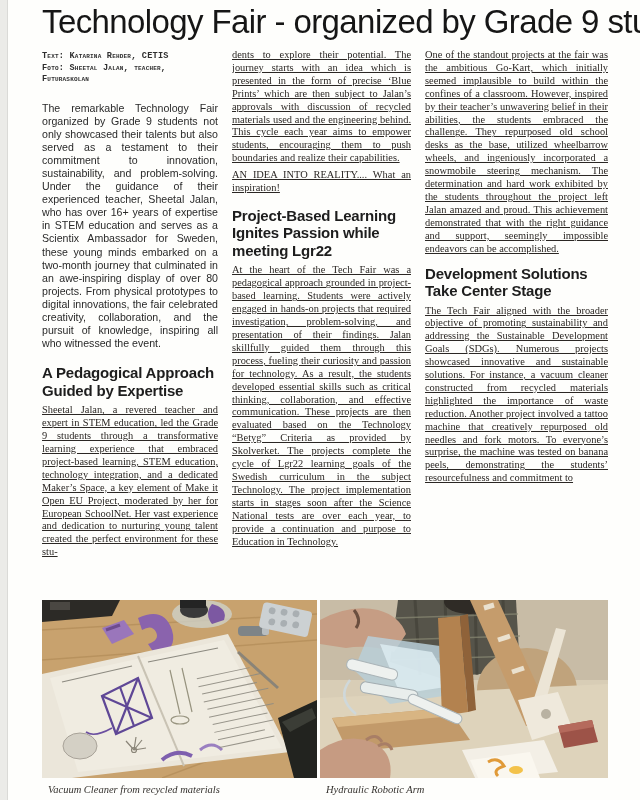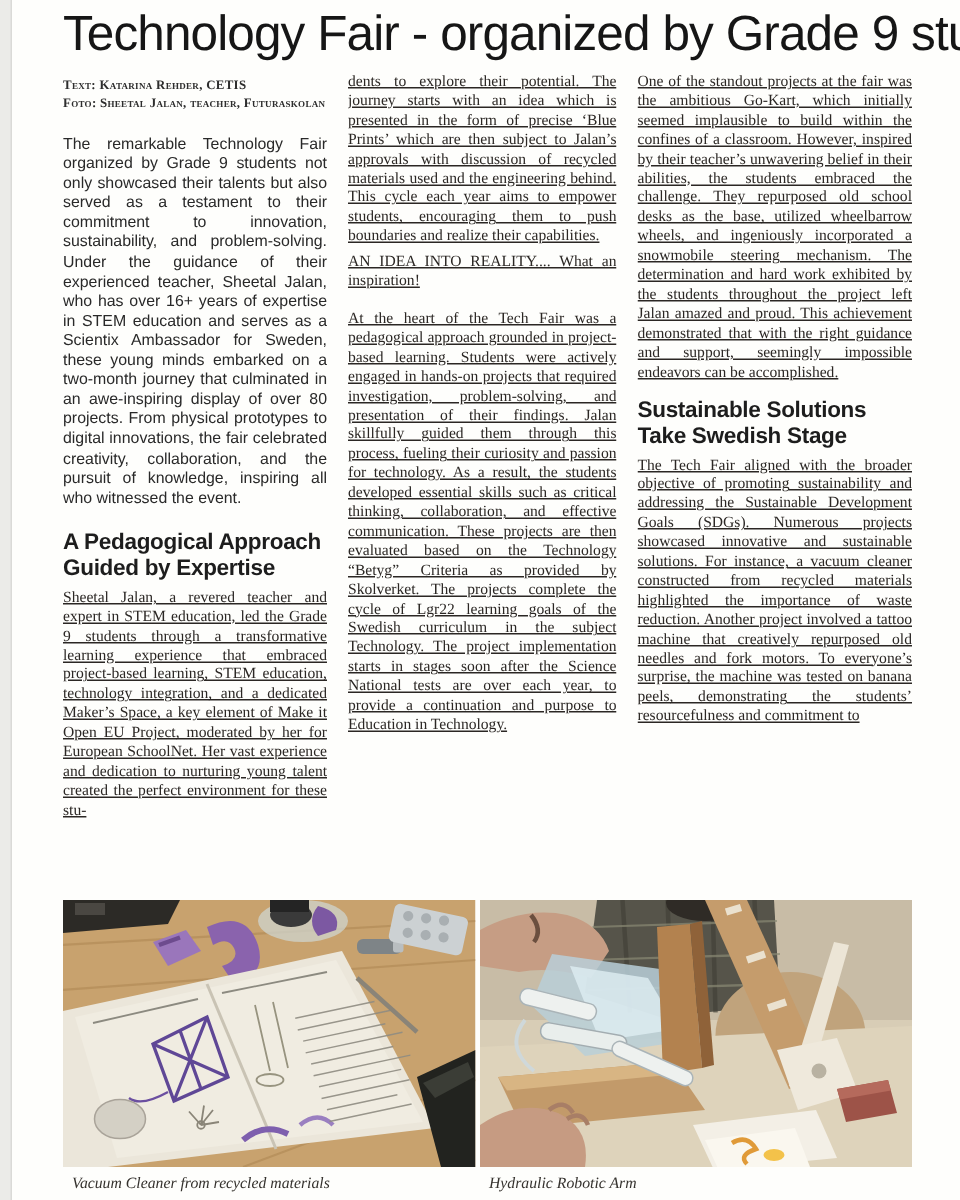--- a/index.html
+++ b/index.html
@@ -7,21 +7,21 @@
         font-family:"Liberation Sans",sans-serif;}
   .edge-strip{position:absolute;left:0;top:0;width:7px;height:100%;background:#ebebe8;
         border-right:1px solid #dadad7;}
   .title{position:absolute;left:42px;top:0;margin:0;width:598px;height:48px;
         font:400 33px/1.35 "Liberation Sans",sans-serif;color:#161616;
         letter-spacing:-0.6px;white-space:nowrap;overflow:hidden;}
   .columns{position:absolute;left:42px;top:49px;width:566px;height:549px;
         display:flex;gap:14px;overflow:hidden;}
   .col{overflow:hidden;}
   .col1{width:176px;}.col2{width:179px;}.col3{width:183px;}
-  .byline{font-family:Liberation Serif, serif;font-variant:small-caps;font-weight:700;
+  .byline{font-family:Liberation Mono, monospace;font-variant:small-caps;font-weight:700;
         font-size:8.6px;line-height:11.5px;color:#2e2e2e;letter-spacing:.2px;margin:2px 0 8px;}
   .lead{font:400 10.6px/13.1px "Liberation Sans",sans-serif;color:#292929;
         text-align:justify;margin:16px 0 10px;}
   h2.heading{font:600 15px/17.5px "Liberation Sans",sans-serif;color:#1d1d1d;
         margin:0 0 5px;letter-spacing:-.2px;}
   .col1 h2.heading{margin-top:14px;}
   .col2 h2.heading{margin-top:2px;}
   .h-gap{margin-top:9px !important;}
   .serif{font:400 10.4px/12.9px "Liberation Serif",serif;color:#2b2724;
         text-align:justify;margin:0 0 4px;hyphens:auto;text-decoration:underline;}
@@ -48,26 +48,27 @@
         <div>Foto: Sheetal Jalan, teacher, Futuraskolan</div>
       </div>
       <p class="lead">The remarkable Technology Fair organized by Grade 9 students not only showcased their talents but also served as a testament to their commitment to innovation, sustainability, and problem-solving. Under the guidance of their experienced teacher, Sheetal Jalan, who has over 16+ years of expertise in STEM education and serves as a Scientix Ambassador for Sweden, these young minds embarked on a two-month journey that culminated in an awe-inspiring display of over 80 projects. From physical prototypes to digital innovations, the fair celebrated creativity, collaboration, and the pursuit of knowledge, inspiring all who witnessed the event.</p>
       <h2 class="heading">A Pedagogical Approach Guided by Expertise</h2>
       <p class="serif">Sheetal Jalan, a revered teacher and expert in STEM education, led the Grade 9 students through a transformative learning experience that embraced project-based learning, STEM education, technology integration, and a dedicated Maker’s Space, a key element of Make it Open EU Project, moderated by her for European SchoolNet. Her vast experience and dedication to nurturing young talent created the perfect environment for these stu-</p>
     </div>
 
     <div class="col col2">
       <p class="serif">dents to explore their potential. The journey starts with an idea which is presented in the form of precise ‘Blue Prints’ which are then subject to Jalan’s approvals with discussion of recycled materials used and the engineering behind. This cycle each year aims to empower students, encouraging them to push boundaries and realize their capabilities.</p>
       <p class="serif idea">AN IDEA INTO REALITY.... What an inspiration!</p>
+      <h2 class="heading">Project-Based Learning Ignites Passion while meeting Lgr22</h2>
       <p class="serif">At the heart of the Tech Fair was a pedagogical approach grounded in project-based learning. Students were actively engaged in hands-on projects that required investigation, problem-solving, and presentation of their findings. Jalan skillfully guided them through this process, fueling their curiosity and passion for technology. As a result, the students developed essential skills such as critical thinking, collaboration, and effective communication. These projects are then evaluated based on the Technology “Betyg” Criteria as provided by Skolverket. The projects complete the cycle of Lgr22 learning goals of the Swedish curriculum in the subject Technology. The project implementation starts in stages soon after the Science National tests are over each year, to provide a continuation and purpose to Education in Technology.</p>
     </div>
 
     <div class="col col3">
       <p class="serif">One of the standout projects at the fair was the ambitious Go-Kart, which initially seemed implausible to build within the confines of a classroom. However, inspired by their teacher’s unwavering belief in their abilities, the students embraced the challenge. They repurposed old school desks as the base, utilized wheelbarrow wheels, and ingeniously incorporated a snowmobile steering mechanism. The determination and hard work exhibited by the students throughout the project left Jalan amazed and proud. This achievement demonstrated that with the right guidance and support, seemingly impossible endeavors can be accomplished.</p>
-      <h2 class="heading h-gap">Sustainable Solutions Take Swedish Stage</h2>
+      <h2 class="heading h-gap">Development Solutions Take Center Stage</h2>
       <p class="serif">The Tech Fair aligned with the broader objective of promoting sustainability and addressing the Sustainable Development Goals (SDGs). Numerous projects showcased innovative and sustainable solutions. For instance, a vacuum cleaner constructed from recycled materials highlighted the importance of waste reduction. Another project involved a tattoo machine that creatively repurposed old needles and fork motors. To everyone’s surprise, the machine was tested on banana peels, demonstrating the students’ resourcefulness and commitment to</p>
     </div>
 
   </div>
 
   <div class="figures">
 
     <figure>
       <svg width="275" height="178" viewBox="0 0 275 178">
         <rect width="275" height="178" fill="#c8a26e"></rect>

